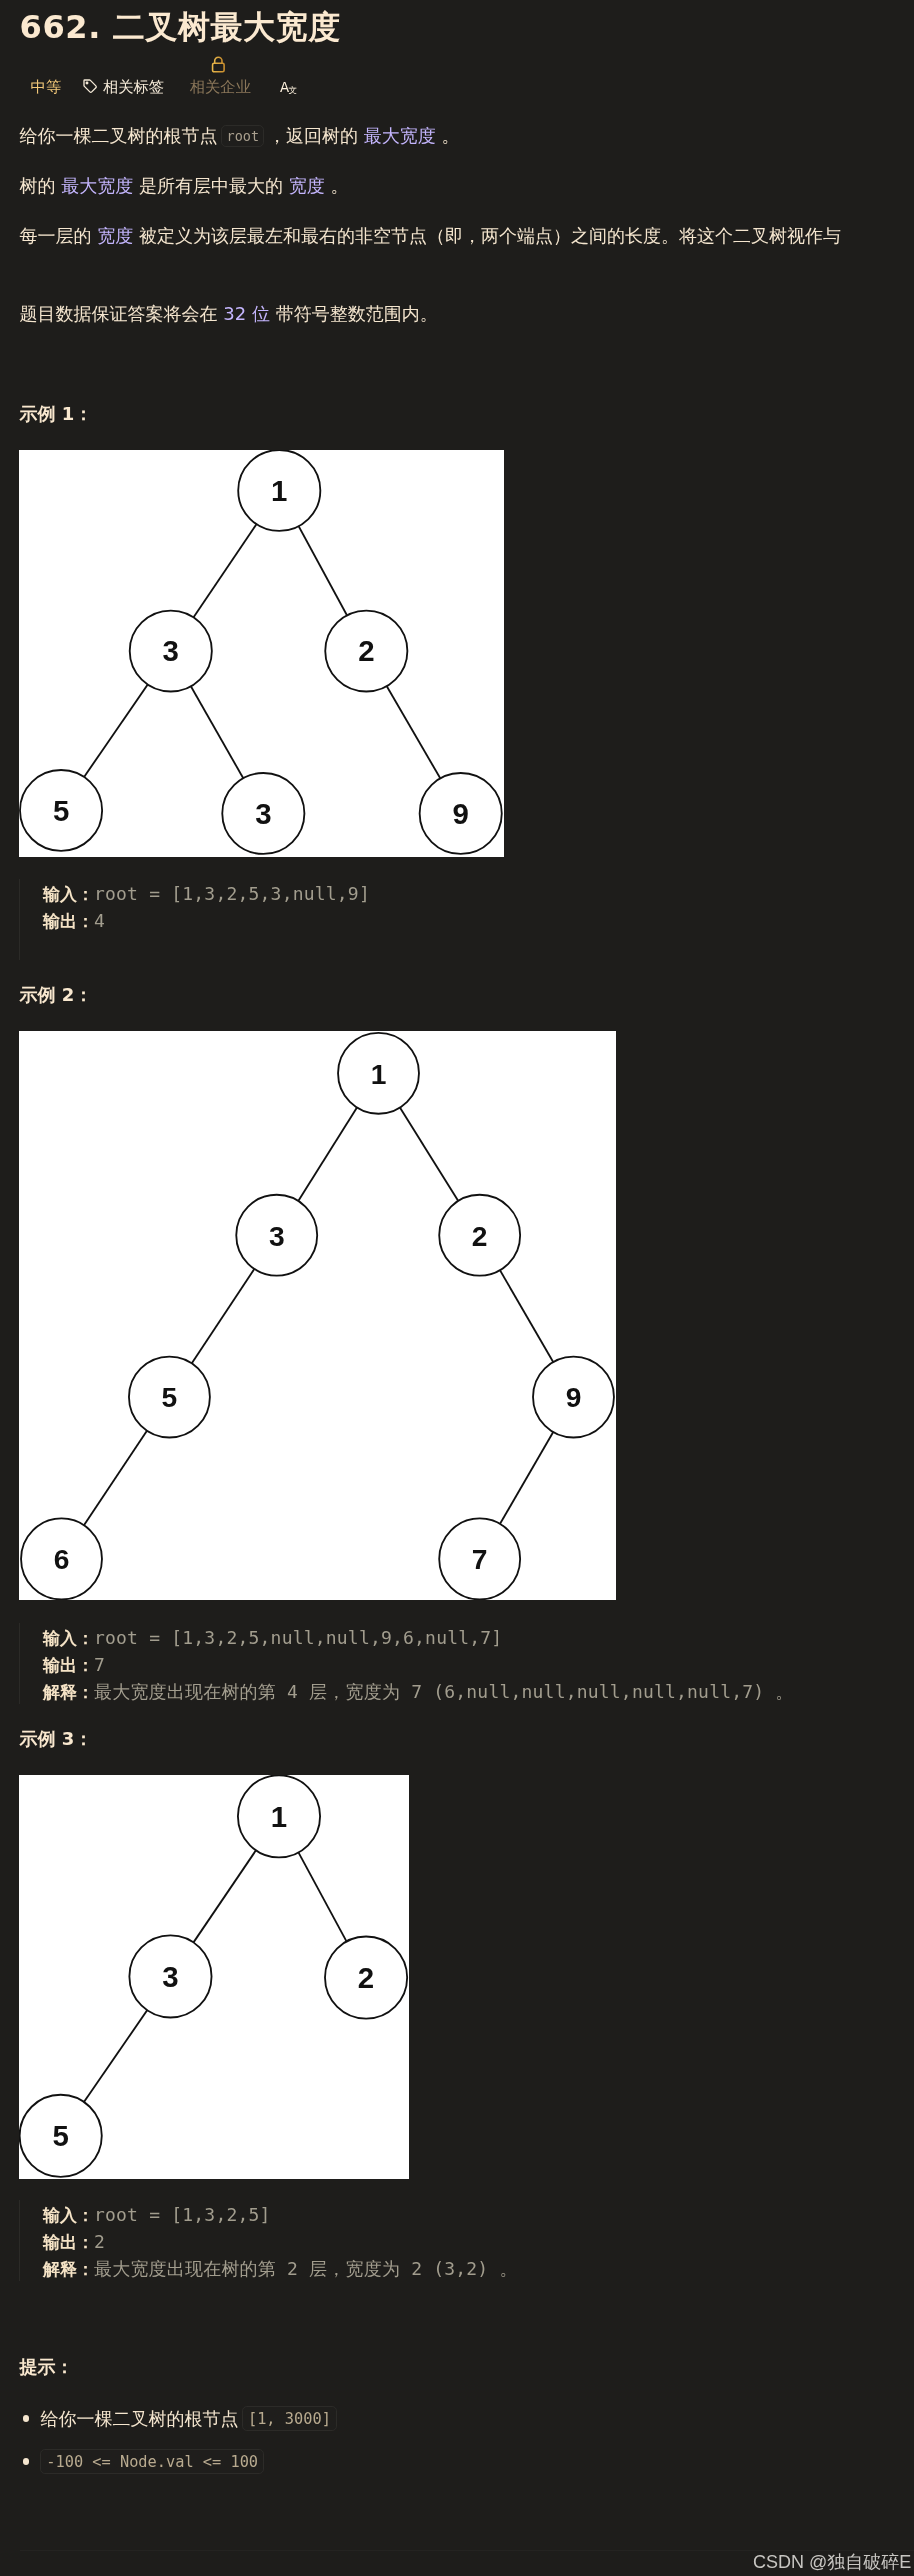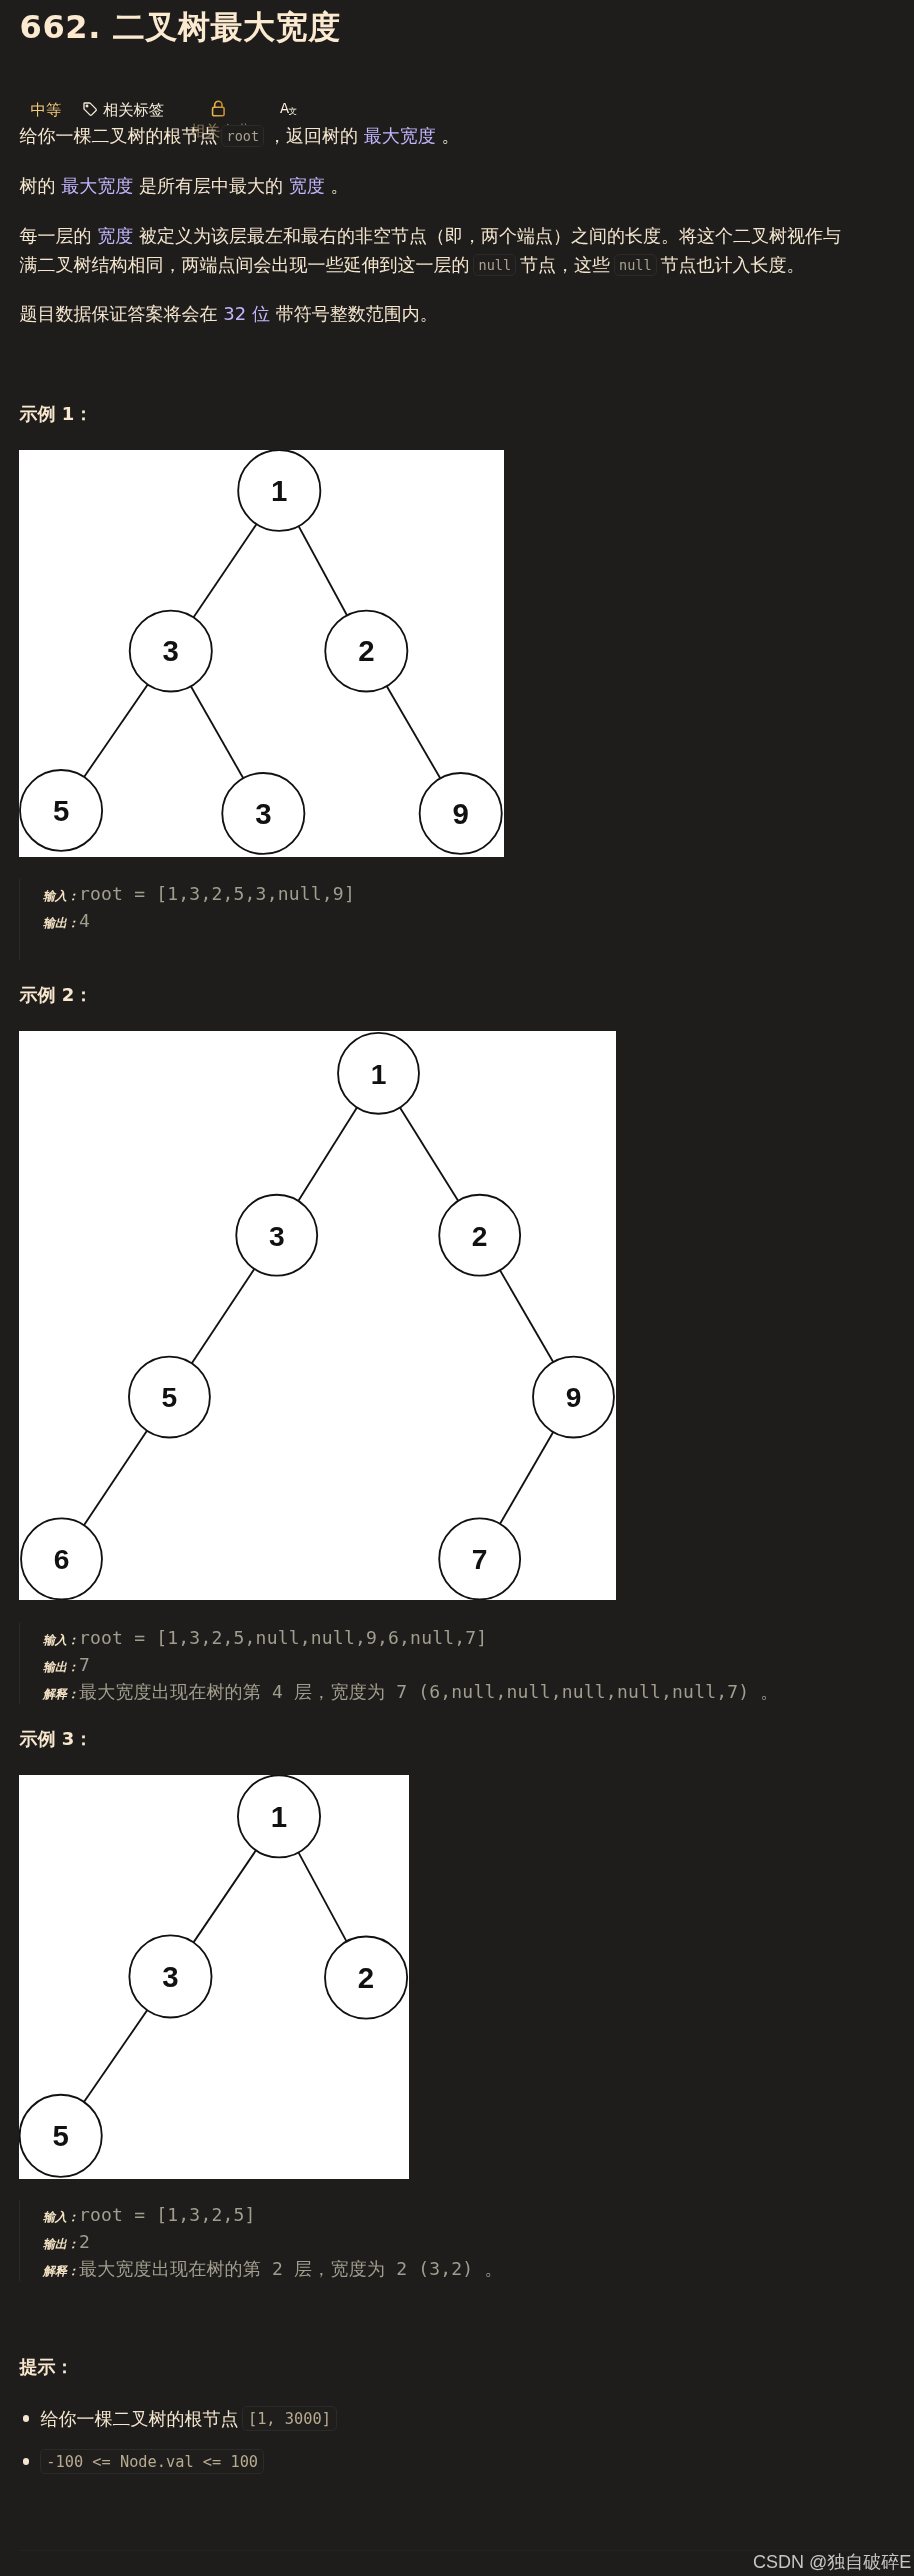--- a/index.html
+++ b/index.html
@@ -1,35 +1,35 @@
 <!DOCTYPE html>
 <html style="font-size:9.8px"><head>
 <meta charset="utf-8">
 <style>
   * { box-sizing: border-box; margin: 0; padding: 0; }
   html, body { width: 915px; height: 2576px; background: #1e1d1b; overflow: hidden; }
   body { position: relative; font-family: "DejaVu Sans", "Liberation Sans", sans-serif; color: #f5e6cf; }
   .abs { position: absolute; }
   .title { left: 19.6px; top: 7.4px; font-size: 32px; font-weight: bold; line-height: 40px; color: #fbe9d0; white-space: nowrap; letter-spacing: 0.6px; }
-  .tags { left: 19.6px; top: 72px; height: 26px; display: flex; align-items: flex-start; font-size: 15.3px; white-space: nowrap; margin-top: 28px; }
+  .tags { left: 19.6px; top: 72px; height: 26px; display: flex; align-items: flex-end; font-size: 15.3px; white-space: nowrap; }
   .tag { display: flex; align-items: center; margin-right: 0; }
   .tag-diff { color: #f2c879; padding: 0 11px; }
   .tag-topics { color: #f5ead8; padding: 0 11px 0 9.8px; }
   .tag-companies { color: #8a7659; padding: 0 11px 0 14.7px; flex-direction: column; }
   .tag-translate { color: #fff3df; padding: 0 6.1px 0 18.4px; font-size: 14.7px; }
   .tag svg { margin-right: 4.9px; }
   .para { left: 19.6px; font-size: 18px; line-height: 29px; color: #f5e6cf; white-space: nowrap; }
   .para b { font-weight: normal; color: #c4b5fd; }
   code.inline { font-family: "DejaVu Sans Mono", "Liberation Mono", monospace; font-size: 13.5px; color: #aaa08f; background: #1f1e1c; border: 0.9px solid #2c2b28; border-radius: 4.9px; padding: 1.8px 4.3px; margin: 0 3.7px; vertical-align: 1.2px; text-align: center; }
   .h-example { left: 19.6px; font-size: 18px; font-weight: bold; color: #f9e8cf; line-height: 24.5px; white-space: nowrap; }
   .tree { position: absolute; left: 19px; background: #ffffff; }
   .tree svg { display: block; }
   .pre { left: 19px; border-left: 1.8px solid #2b2a27; padding-left: 23px; white-space: nowrap; }
   .pre-line { height: 27px; line-height: 27px; font-size: 17px; }
-  .pre-label { font-weight: bold; color: #f5e3c6; font-size: 12px; font-style: italic; }
+  .pre-label { font-weight: bold; color: #f5e3c6; font-size: 17px; }
   .pre-val { font-family: "DejaVu Sans Mono", "Liberation Mono", monospace; color: #a29d8e; font-size: 18px; letter-spacing: 0.2px; }
   .hint-title { left: 19.6px; font-size: 18px; font-weight: bold; color: #f9e8cf; line-height: 24.5px; }
   .bullet-row { left: 19.6px; display: flex; align-items: center; white-space: nowrap; font-size: 18px; color: #f5e6cf; }
   .bullet-dot { width: 6.1px; height: 6.1px; border-radius: 50%; background: #f5e6cf; margin-left: 3.7px; margin-right: 11px; }
   .bullet-row code.inline { font-size: 15.3px; color: #b8aa8f; margin: 0 0 0 3.7px; padding: 2.5px 4.9px; }
   .bullet-row code.first { margin-left: 0; }
   .divider { left: 19.6px; top: 2550px; width: 895px; height: 1.2px; background: #242321; }
   .watermark { right: 3.7px; top: 2550px; font-family: "Liberation Sans", sans-serif; font-size: 18px; color: #c8c6c2; white-space: nowrap; }
 </style>
 </head>
@@ -78,21 +78,20 @@
 <div class="abs para" style="top:121px;">
   <span>给你一棵二叉树的根节点</span><code class="inline">root</code><span>，返回树的</span> <b>最大宽度</b> <span>。</span>
 </div>
 
 <div class="abs para" style="top:171px;">
   <span>树的</span> <b>最大宽度</b> <span>是所有层中最大的</span> <b>宽度</b> <span>。</span>
 </div>
 
 <div class="abs para" style="top:221px;">
   <div><span>每一层的</span> <b>宽度</b> <span>被定义为该层最左和最右的非空节点（即，两个端点）之间的长度。将这个二叉树视作与</span></div>
-  <div><span>满二叉树结构相同，两端点间会出现一些延伸到这一层的</span><code class="inline">null</code><span>节点，这些</span><code class="inline">null</code><span>节点也计入长度。</span></div>
 </div>
 
 <div class="abs para" style="top:299px;">
   <span>题目数据保证答案将会在</span>  <b>32 位</b> <span>带符号整数范围内。</span>
 </div>
 
 <div class="abs h-example" style="top:402px;">示例 1：</div>
 <div class="tree" style="top:450px;width:485px;height:407px;">
   <svg width="485" height="407" viewBox="0 0 790 664">
     <g stroke="#111" stroke-width="3" fill="none">

